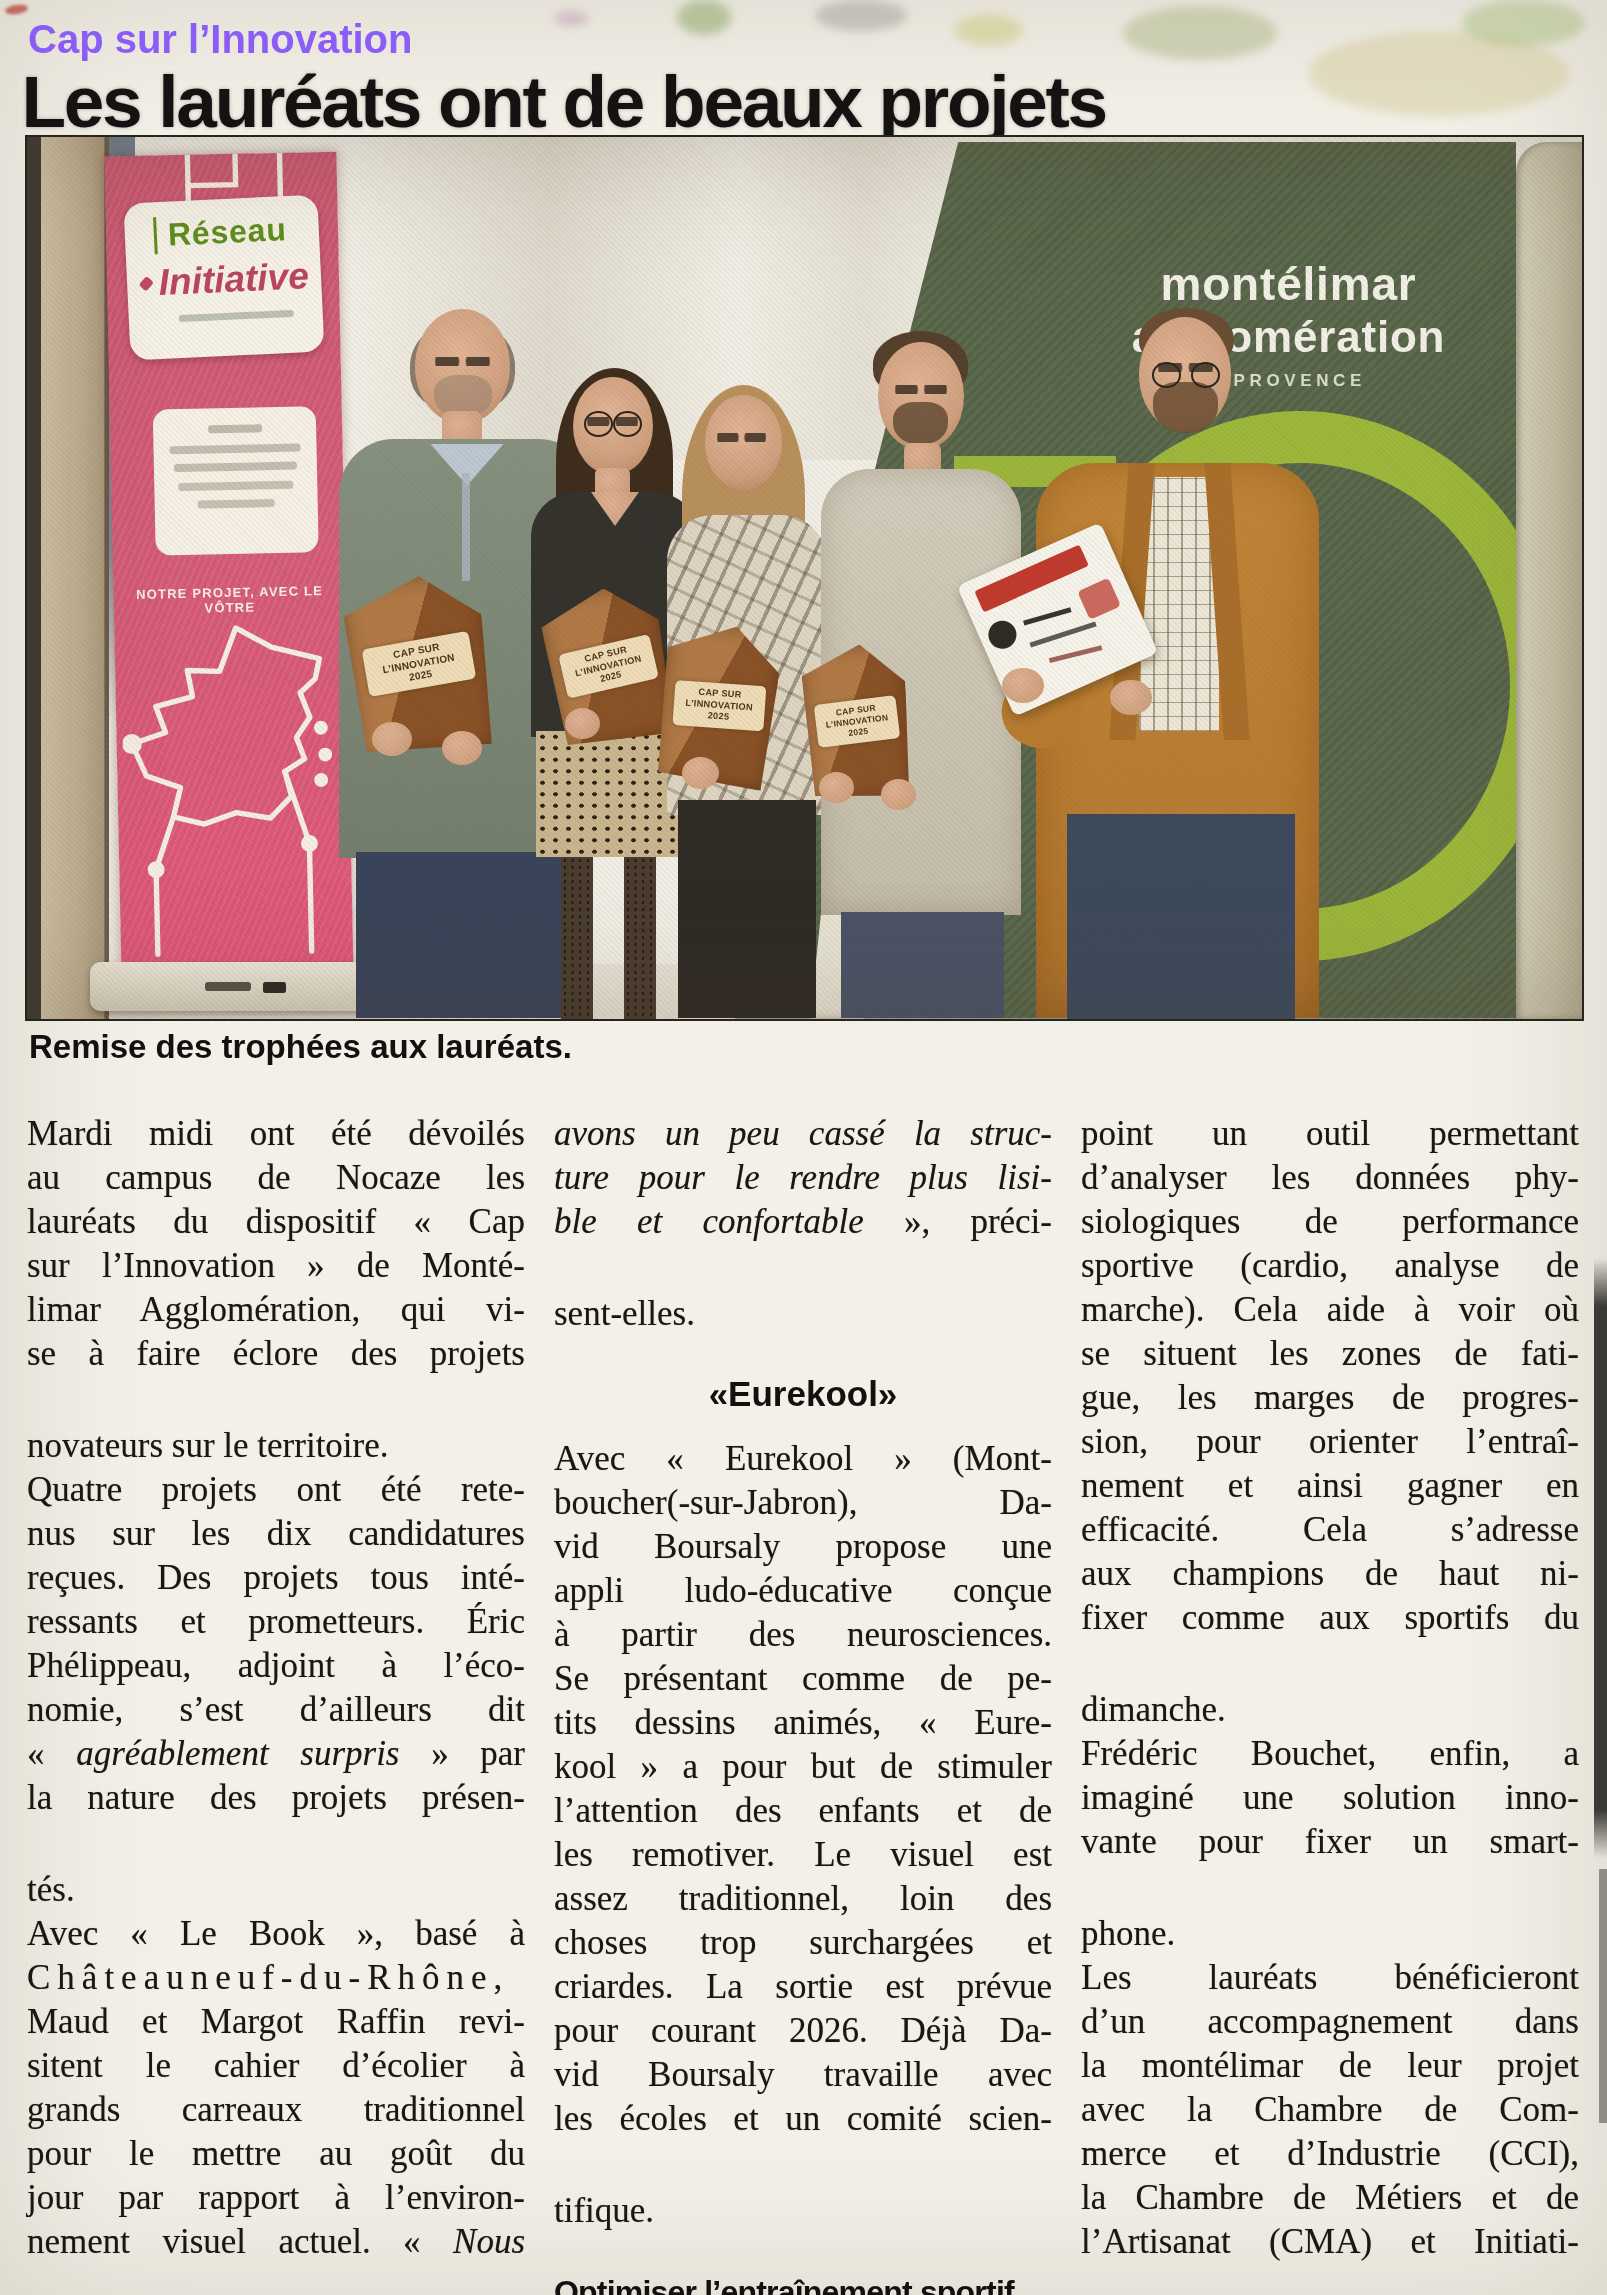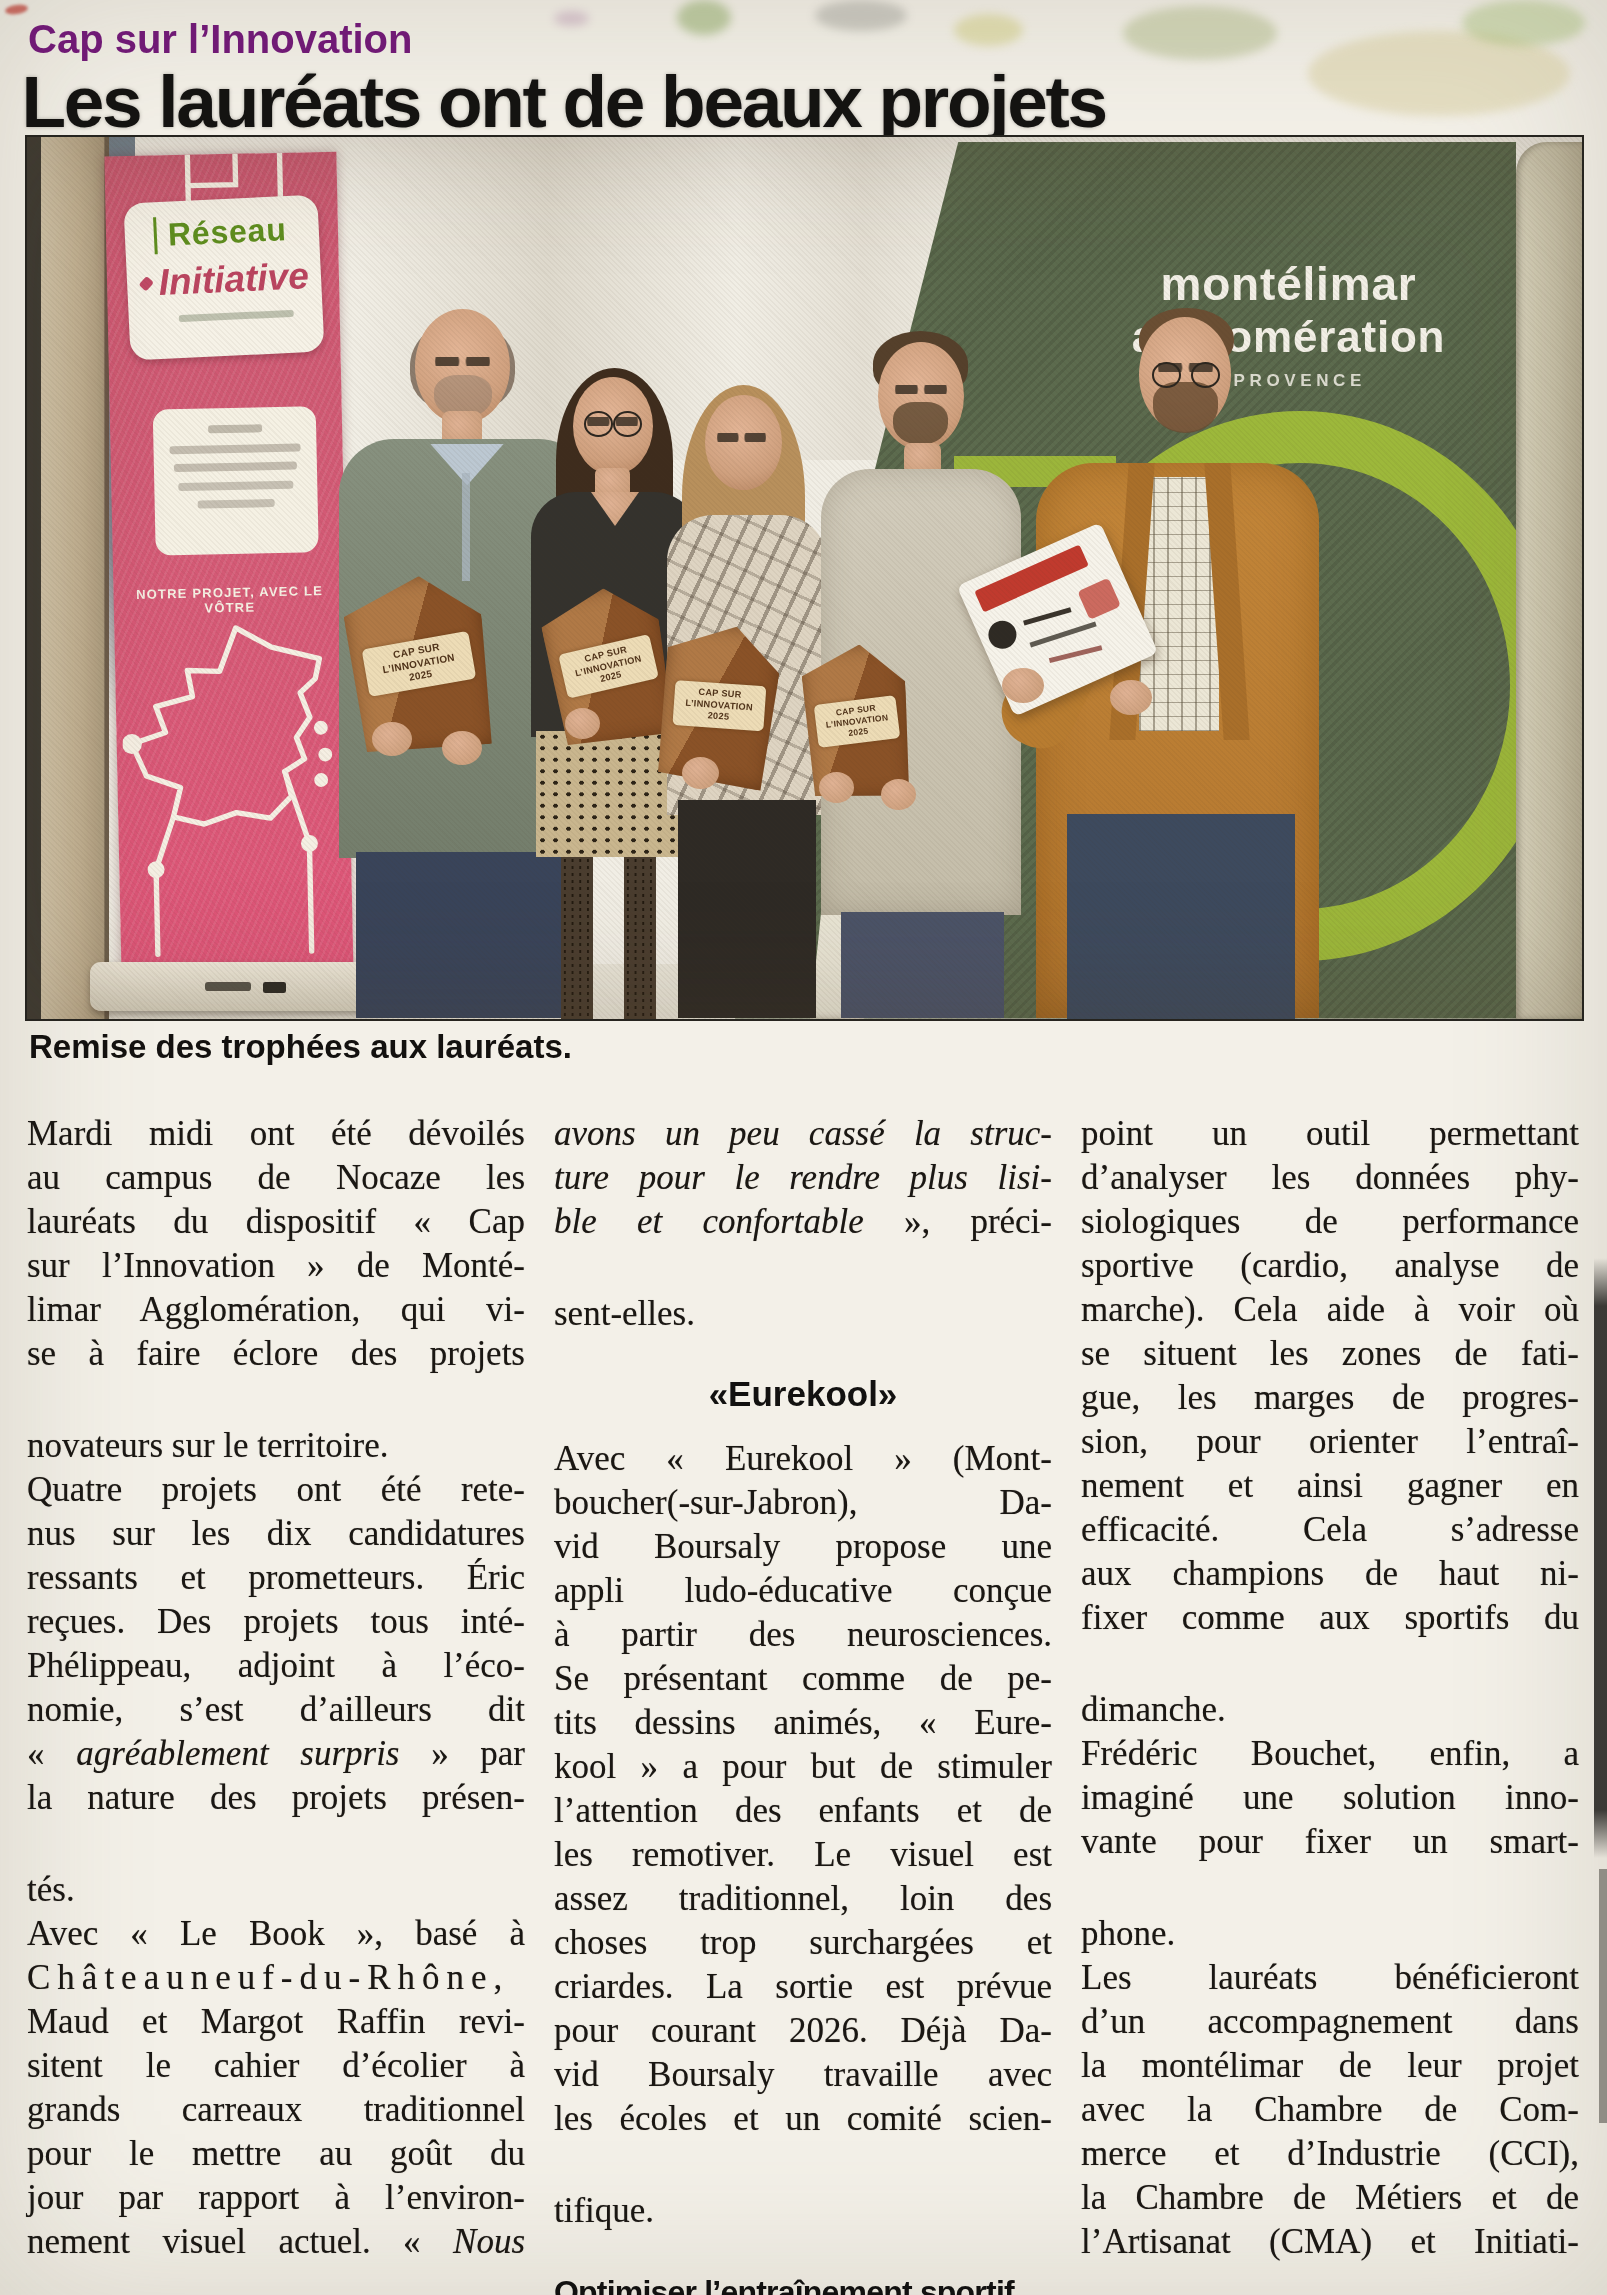--- a/index.html
+++ b/index.html
@@ -1,20 +1,20 @@
 <!DOCTYPE html>
 <html style="font-size:12.3px"><head>
 <meta charset="utf-8">
 <style>
   html,body{margin:0;padding:0;background:#8a8578;}
   .page{position:relative;width:1607px;height:2295px;background:#f3f0e8;overflow:hidden;
         box-shadow:inset 0 0 154px rgba(120,108,85,.22);font-family:"Liberation Sans",sans-serif;}
   .abs{position:absolute;}
   
-  .kicker{left:28px;top:17px;font-weight:bold;font-size:40px;color:#701a75;letter-spacing:0;}
+  .kicker{left:28px;top:17px;font-weight:bold;font-size:40px;color:#8b5cf6;letter-spacing:0;}
   .headline{left:21.5px;top:60px;font-weight:bold;font-size:73px;letter-spacing:-2.3px;color:#141311;
             text-shadow:0 0 3.8px rgba(50,45,40,.35);white-space:nowrap;}
   
   .photo{left:27px;top:137px;width:1555px;height:882px;background:#f1eee5;overflow:hidden;
          outline:2.3px solid #26241f;}
   .photo .overlay{left:0;top:0;right:0;bottom:0;pointer-events:none;
      background:repeating-linear-gradient(45deg,rgba(70,52,32,.05) 0 1.5px,transparent 1.5px 3.8px);
      box-shadow:inset 0 0 131px rgba(80,62,38,.28);}
   .head{border-radius:50%;background:radial-gradient(circle at 45% 38%,#e3b596,#cfa07e 62%,#b4825e);}
   .skin{background:radial-gradient(circle at 40% 35%,#e0b294,#c79a76);border-radius:50%;}
@@ -252,22 +252,22 @@
     <div class="col">
         <div class="line">Mardi midi ont été dévoilés</div>
         <div class="line">au campus de Nocaze les</div>
         <div class="line">lauréats du dispositif « Cap</div>
         <div class="line">sur l’Innovation » de Monté-</div>
         <div class="line">limar Agglomération, qui vi-</div>
         <div class="line">se à faire éclore des projets</div>
         <div class="line end">novateurs sur le territoire.</div>
         <div class="line">Quatre projets ont été rete-</div>
         <div class="line">nus sur les dix candidatures</div>
+        <div class="line">reçues. Des projets tous inté-</div>
         <div class="line">ressants et prometteurs. Éric</div>
-        <div class="line">reçues. Des projets tous inté-</div>
         <div class="line">Phélippeau, adjoint à l’éco-</div>
         <div class="line">nomie, s’est d’ailleurs dit</div>
         <div class="line">« <i>agréablement surpris</i> » par</div>
         <div class="line">la nature des projets présen-</div>
         <div class="line end">tés.</div>
         <div class="line">Avec « Le Book », basé à</div>
         <div class="line" style="letter-spacing: 7px;">Châteauneuf-du-Rhône,</div>
         <div class="line">Maud et Margot Raffin revi-</div>
         <div class="line">sitent le cahier d’écolier à</div>
         <div class="line">grands carreaux traditionnel</div>

